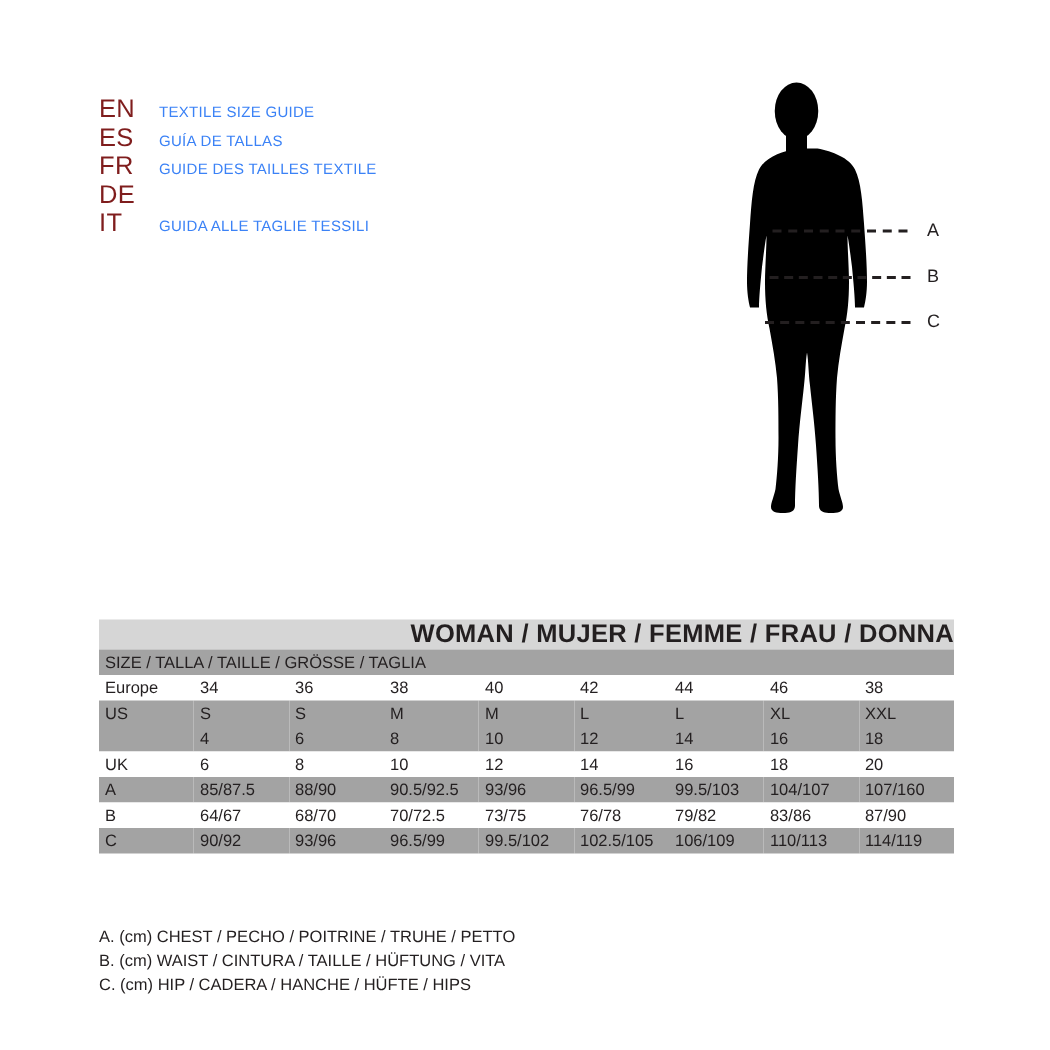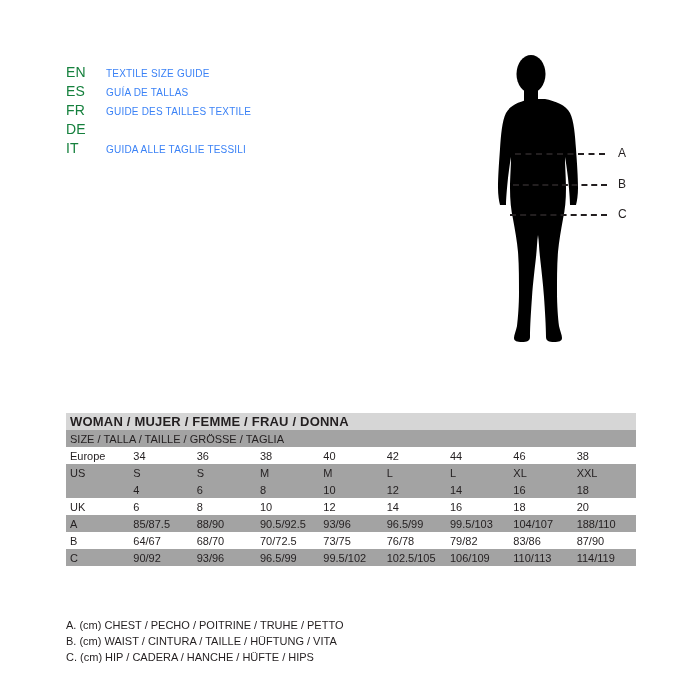--- a/index.html
+++ b/index.html
@@ -29,23 +29,23 @@
     width: 330px;
   }
   .lang-row {
     display: flex;
     align-items: baseline;
     height: 19px;
     line-height: 19px;
   }
   .lang-code {
     width: 40px;
-    font-size: 14px;
+    font-size: 17px;
     letter-spacing: 0.2px;
-    color: #15803d;
+    color: #7f1d1d;
   }
   .lang-title {
     font-size: 10px;
     letter-spacing: 0.2px;
     color: #3b82f6;
   }
 
   
   .figure-wrap {
     position: absolute;
@@ -88,22 +88,23 @@
     color: #231f20;
     white-space: nowrap;
   }
   tr.band-dark td { background: #d6d6d6; }
   tr.band-light td { background: #a3a3a3; }
   tr.band-white td { background: #ffffff; margin-top: 32px; }
   .col-label { width: 102px; }
   .col-v { width: 58.5px; }
   .title-row td {
     font-weight: bold;
-    font-size: 13px;
+    font-size: 17px;
     letter-spacing: 0.2px;
+    text-align: right;
   }
   .subtitle-row td {
     font-size: 11px;
   }
 
   
   .notes {
     position: absolute;
     left: 66px;
     top: 617px;
@@ -257,21 +258,21 @@
 
         <tr class="band-light">
           <td class="col-label">A</td>
           <td class="col-v">85/87.5</td>
           <td class="col-v">88/90</td>
           <td class="col-v">90.5/92.5</td>
           <td class="col-v">93/96</td>
           <td class="col-v">96.5/99</td>
           <td class="col-v">99.5/103</td>
           <td class="col-v">104/107</td>
-          <td class="col-v">188/110</td>
+          <td class="col-v">107/160</td>
         </tr>
 
         <tr class="band-white">
           <td class="col-label">B</td>
           <td class="col-v">64/67</td>
           <td class="col-v">68/70</td>
           <td class="col-v">70/72.5</td>
           <td class="col-v">73/75</td>
           <td class="col-v">76/78</td>
           <td class="col-v">79/82</td>

